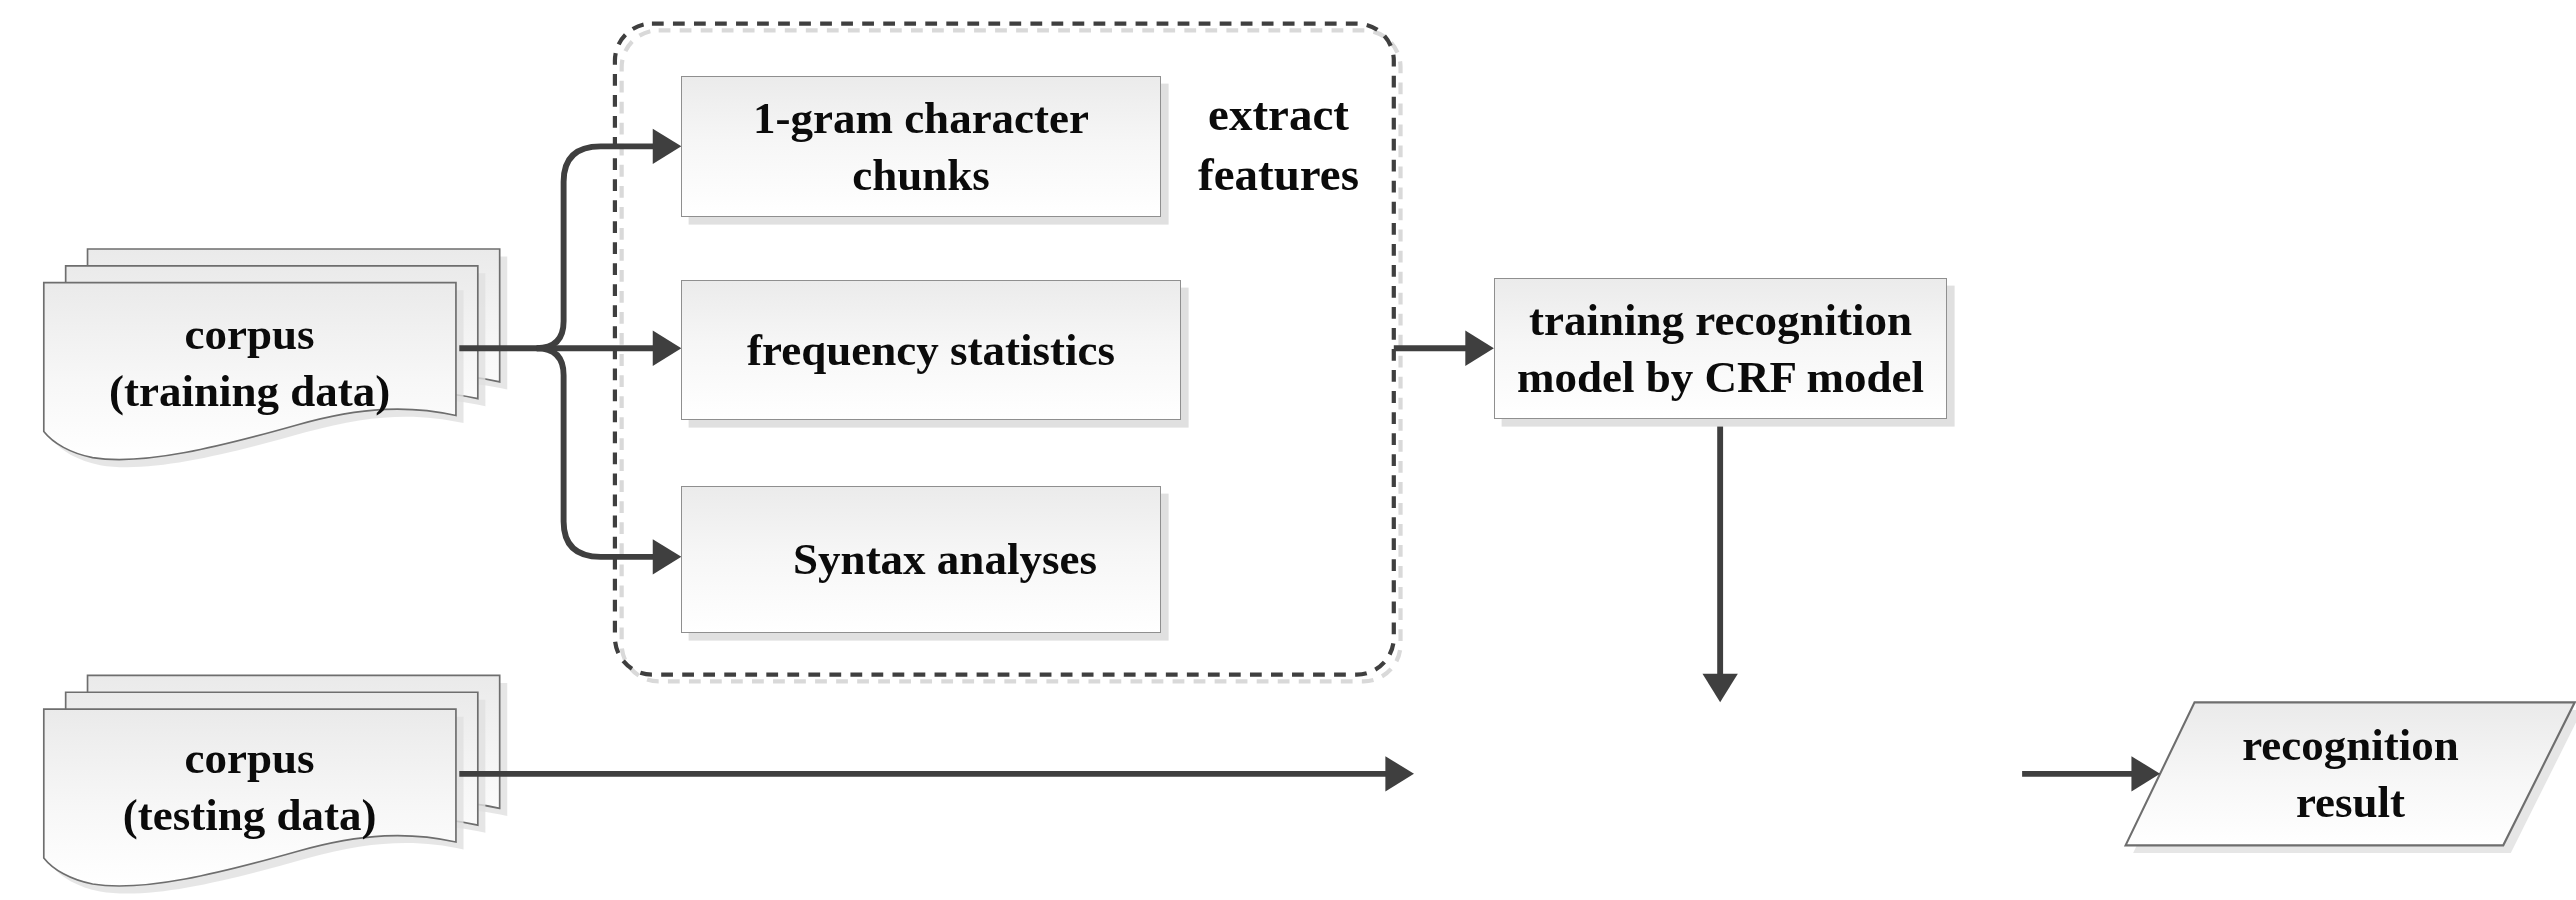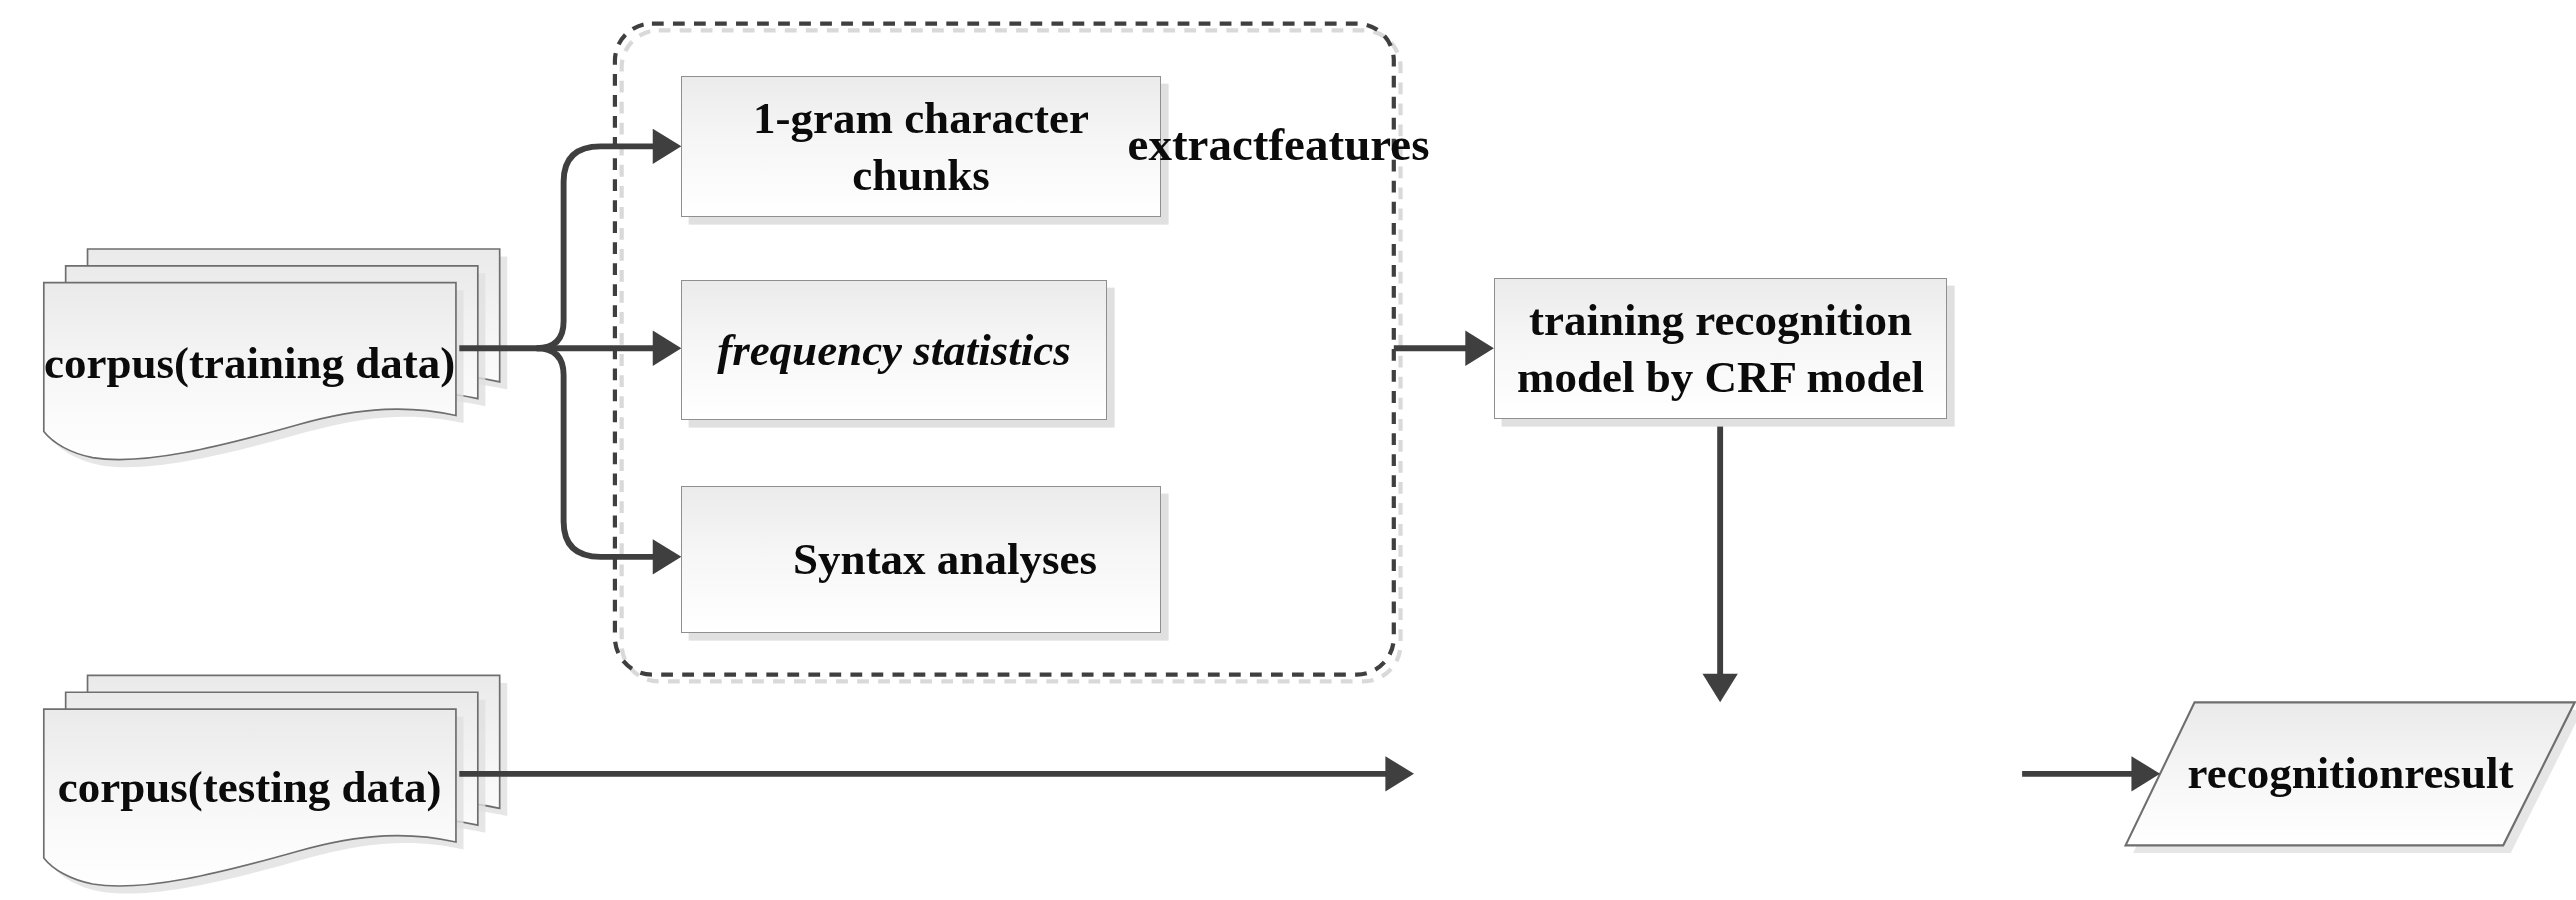--- a/index.html
+++ b/index.html
@@ -20,21 +20,21 @@
   .para{fill:url(#docgrad);stroke:var(--doc-border);stroke-width:2.5;}
   .shadowpath{fill:var(--shadow);stroke:none;opacity:.8;}
 
   
   .box{position:absolute;box-sizing:border-box;
        background:linear-gradient(180deg,#ebebeb 0%,#f6f6f6 45%,#ffffff 100%);
        border:1.7px solid var(--box-border);
        box-shadow:7.6px 7.6px 0 var(--shadow);
        display:flex;flex-direction:column;justify-content:center;align-items:center;
        text-align:center;font-weight:bold;font-size:45px;line-height:1.26;}
-  .label{position:absolute;display:flex;flex-direction:row;justify-content:center;
+  .label{position:absolute;display:flex;flex-direction:column;justify-content:center;
          align-items:center;text-align:center;font-weight:bold;font-size:45px;line-height:1.26;}
   .label.big{font-size:47px;}
 </style>
 </head>
 <body>
 
 <div class="stage">
 
   <svg width="2576" height="900" viewBox="0 0 3062 1070">
     <defs>
@@ -89,21 +89,21 @@
 
     <path class="arrow" d="M2380 920 H2513"></path>
     <polygon class="head" points="2510,899 2544,920 2510,941"></polygon>
   </svg>
 
   <div class="box" style="left:661px;top:76px;width:480px;height:141px;">
     <span>1-gram character</span>
     <span>chunks</span>
   </div>
 
-  <div class="box" style="left:661px;top:280px;width:426px;height:140px;font-style:italic;">
+  <div class="box" style="left:661px;top:280px;width:500px;height:140px;">
     <span>frequency statistics</span>
   </div>
 
   <div class="box" style="left:661px;top:486px;width:480px;height:147px;padding-left:48px;">
     <span>Syntax analyses</span>
   </div>
 
   <div class="box" style="left:1474px;top:278px;width:453px;height:141px;">
     <span>training recognition</span>
     <span>model by CRF model</span>

